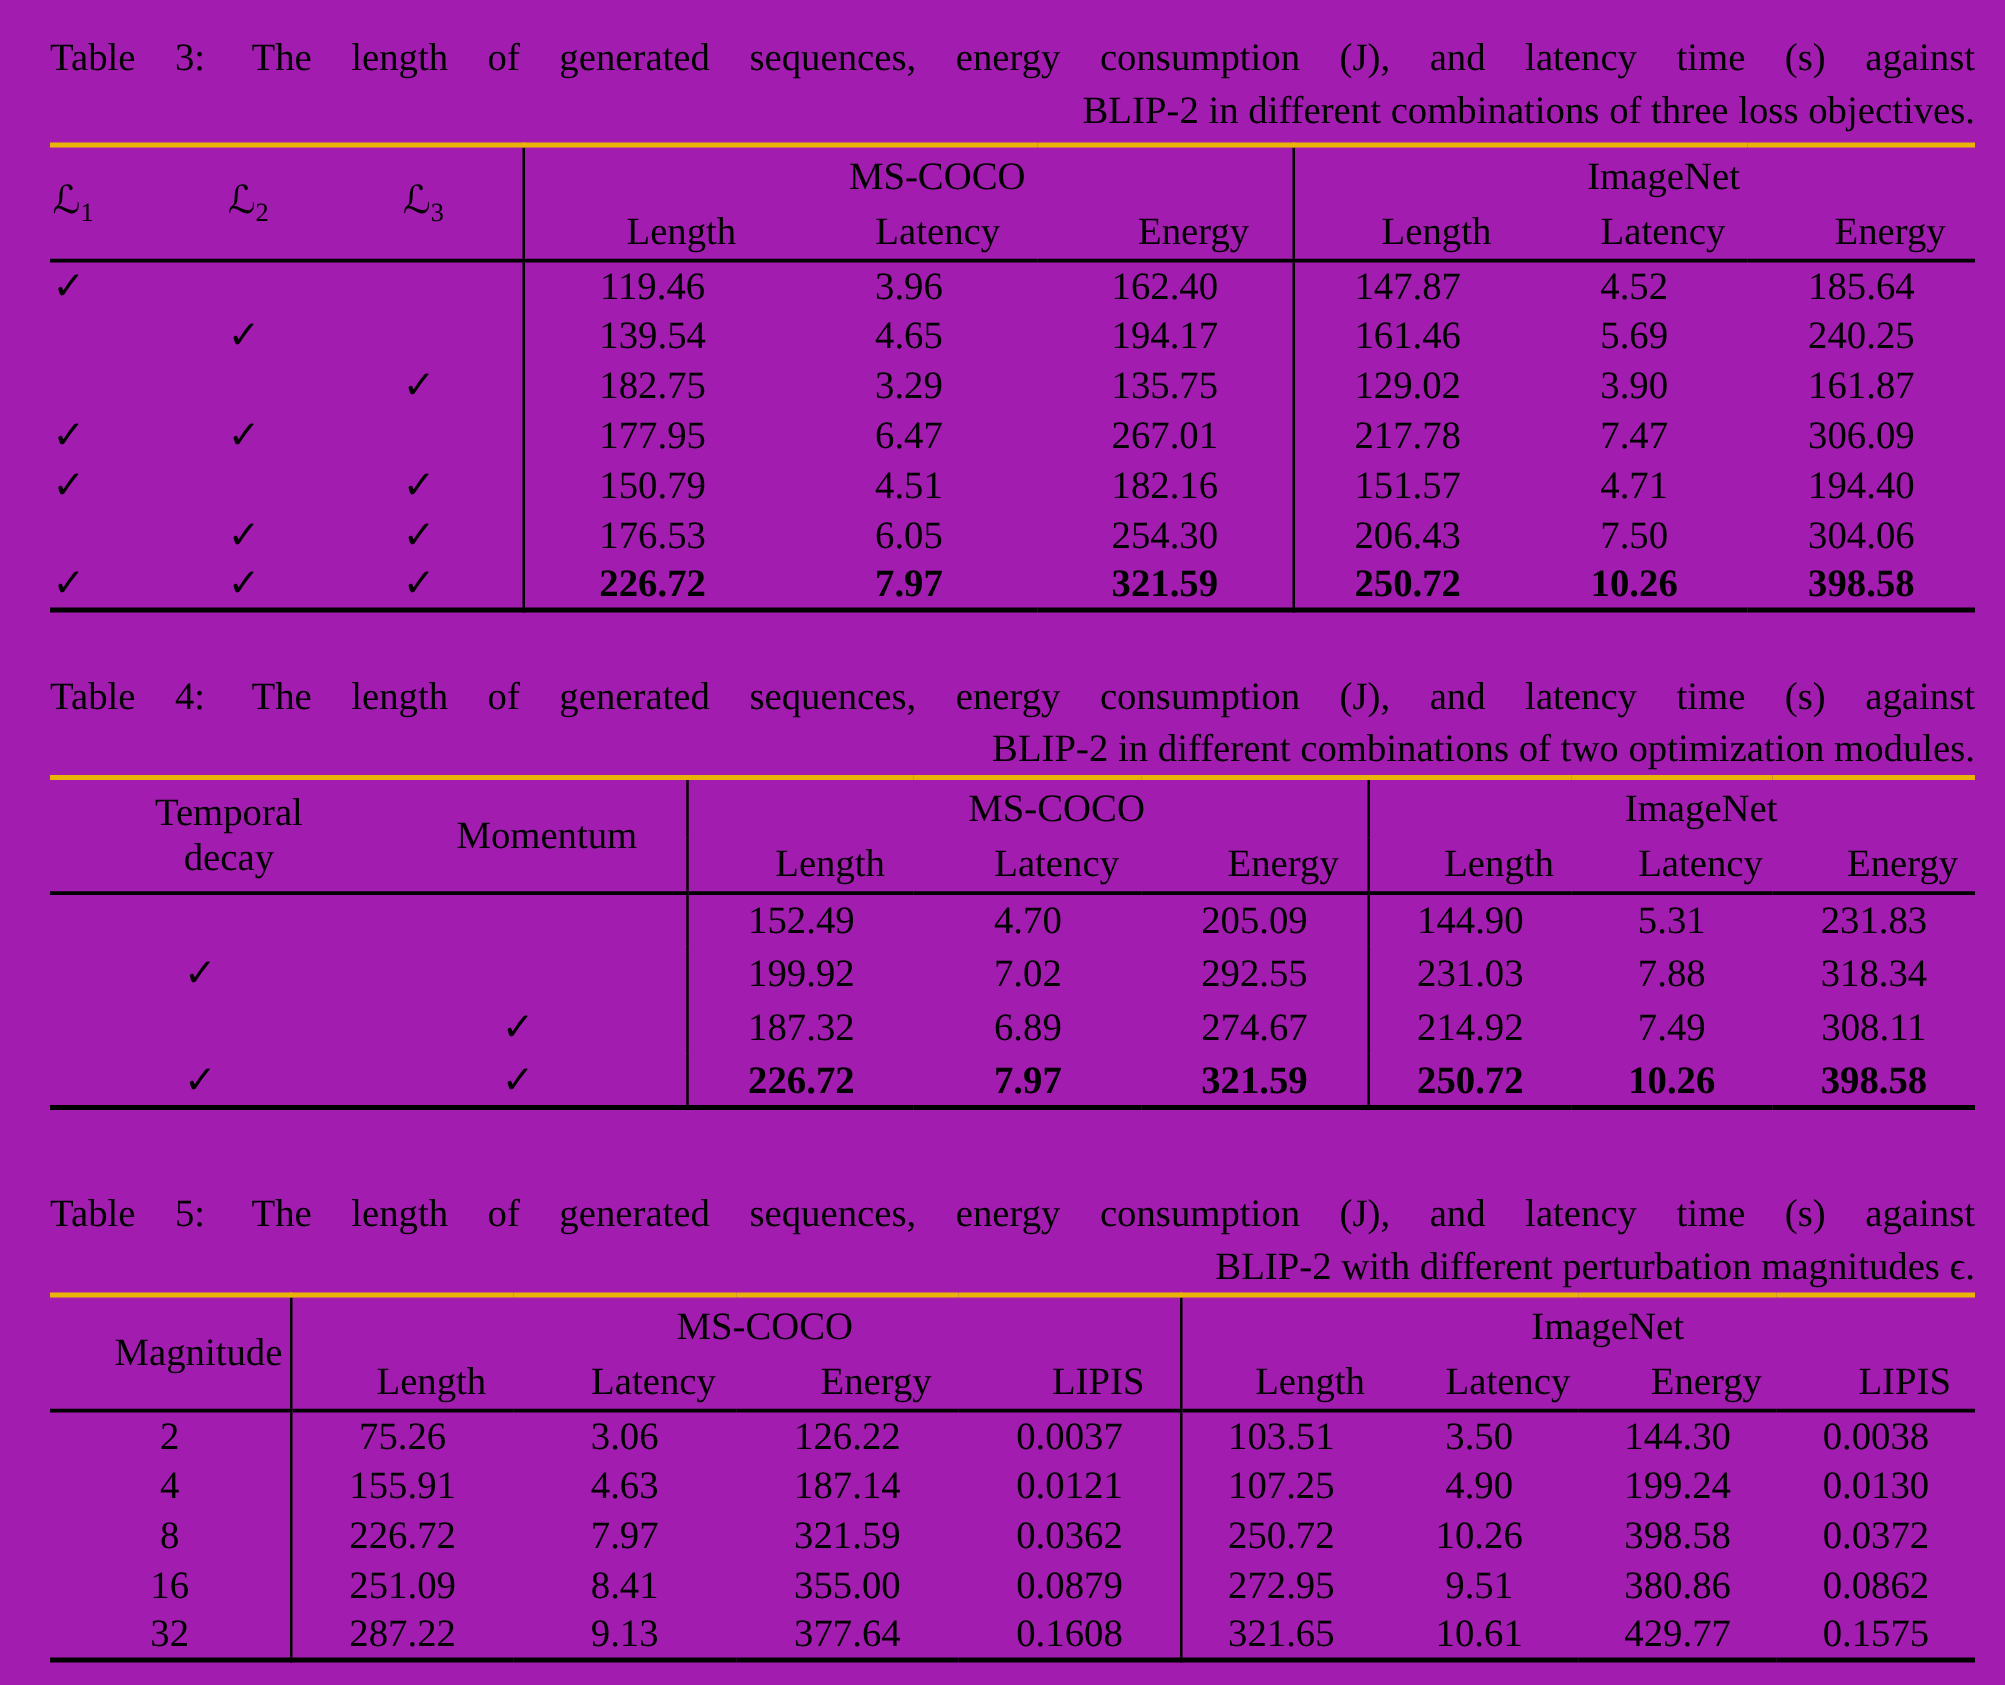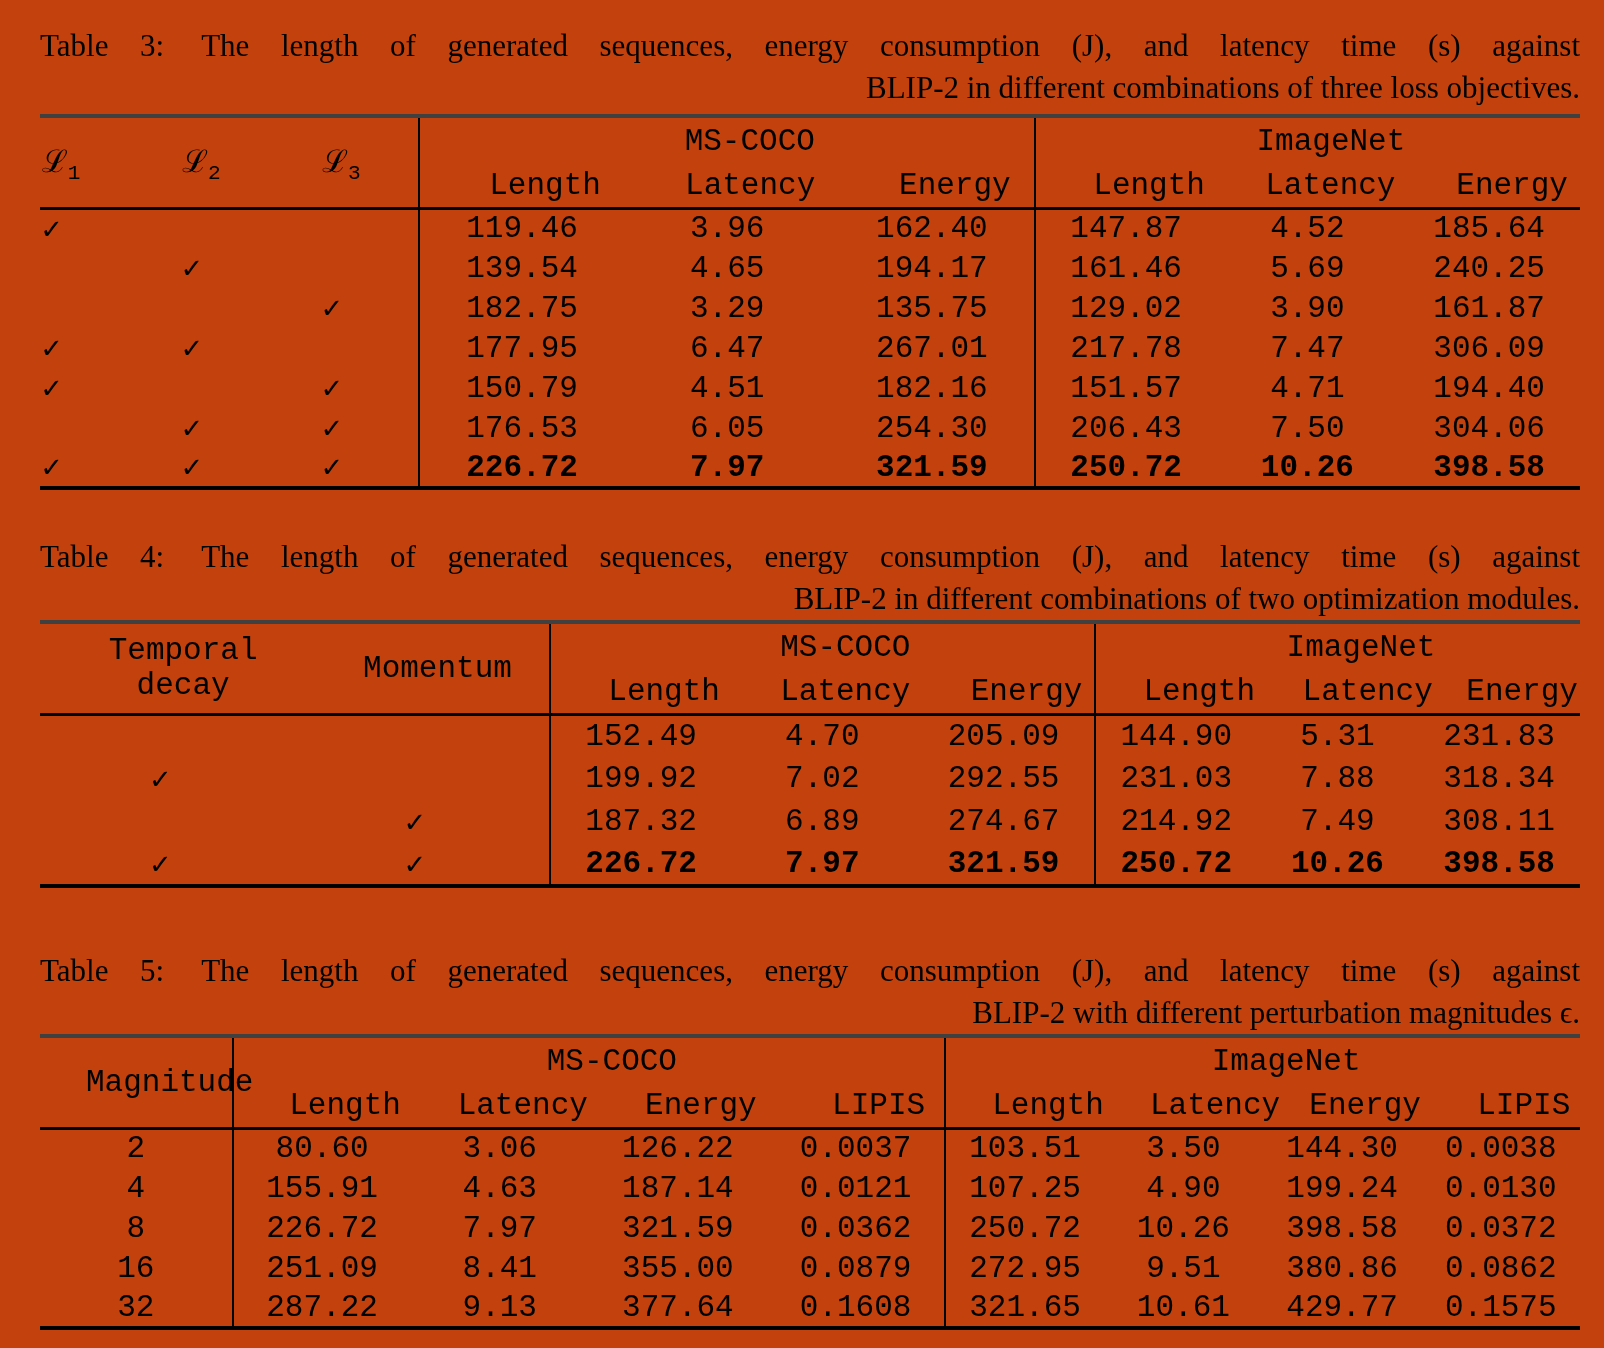--- a/index.html
+++ b/index.html
@@ -5,43 +5,42 @@
   * { margin: 0; padding: 0; box-sizing: border-box; }
   body {
     background: #ffffff;
     font-family: "Liberation Serif", "DejaVu Serif", "DejaVu Sans", serif;
     color: #000000;
   }
   .page {
     position: relative;
     width: 1604px;
     height: 1348px;
-    background: #c2410c;
+    background: #a21caf;
     padding: 25px 24px 0 40px;
     overflow: hidden;
   }
   .content { width: 1540px; }
 
   
   .caption { font-size: 31px; line-height: 42px; }
   .cap-line1 { text-align: justify; text-align-last: justify; }
   .cap-line2 { text-align: right; }
   .cap-label { margin-right: 6px; }
   .cap4 { margin-top: 46px; }
   .cap5 { margin-top: 62px; }
 
   
   table.datatable {
     width: 100%;
     border-collapse: collapse;
     table-layout: fixed;
-    border-top: 4px solid #404040;
+    border-top: 4px solid #eab308;
     border-bottom: 4px solid #000;
     font-size: 31px;
-    font-family: Liberation Mono, monospace;
   }
   .t3 { margin-top: 5px; }
   .t4 { margin-top: 0px; }
   .t5 { margin-top: 0px; }
 
   th { font-weight: normal; padding-left: 46px; }
   th, td { text-align: center; vertical-align: middle; }
 
   tr.group-row th { height: 48px; }
   tr.sub-row th { height: 44px; }
@@ -287,21 +286,21 @@
           <th>LIPIS</th>
           <th class="vline">Length</th>
           <th>Latency</th>
           <th>Energy</th>
           <th>LIPIS</th>
         </tr>
       </thead>
       <tbody>
           <tr>
             <td class="rowlabel">2</td>
-            <td class="vline">80.60</td>
+            <td class="vline">75.26</td>
             <td>3.06</td>
             <td>126.22</td>
             <td>0.0037</td>
             <td class="vline">103.51</td>
             <td>3.50</td>
             <td>144.30</td>
             <td>0.0038</td>
           </tr>
           <tr>
             <td class="rowlabel">4</td>

